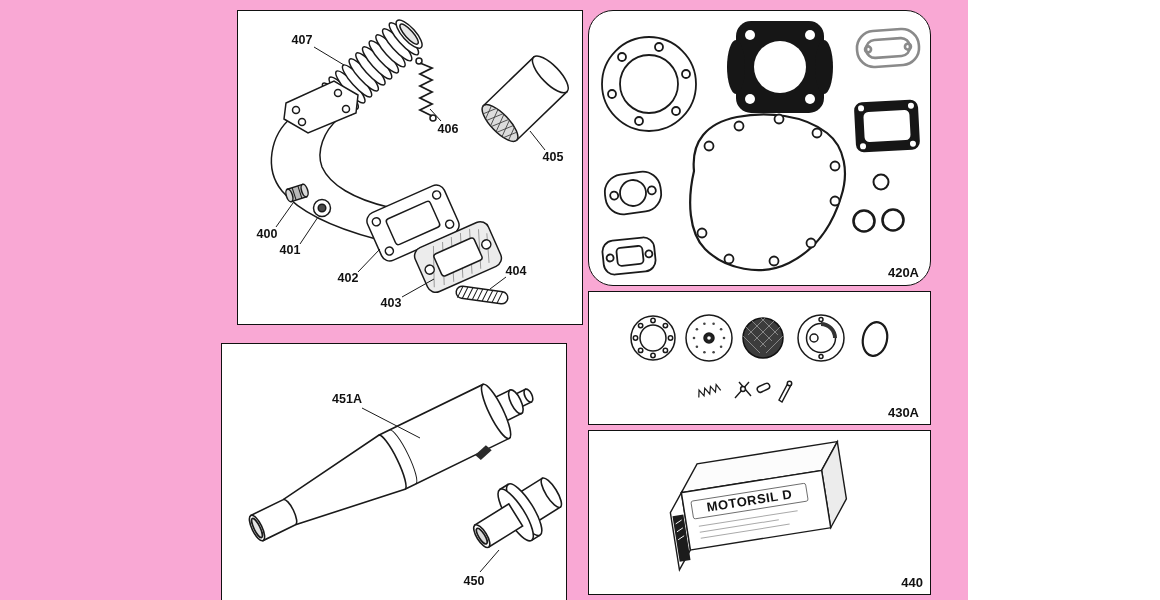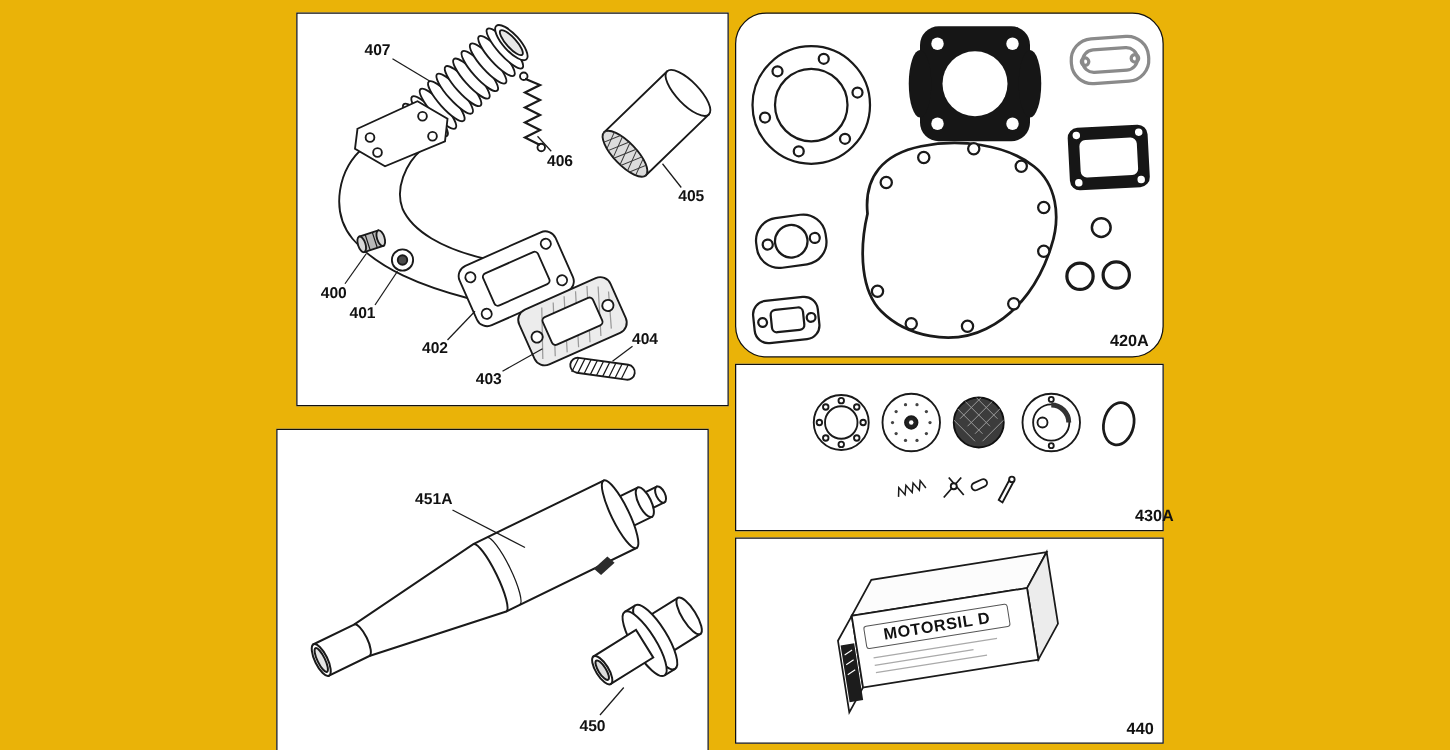--- a/index.html
+++ b/index.html
@@ -1,16 +1,16 @@
 <!DOCTYPE html>
 <html><head>
 <meta charset="utf-8">
 <style>
   html,body{margin:0;padding:0;background:#ffffff;}
-  #stage{position:relative;width:1160px;height:600px;background:#eab308;overflow:hidden;
+  #stage{position:relative;width:968px;height:600px;background:#f9a8d4;overflow:hidden;
          font-family:"Liberation Sans",sans-serif;}
   .panel{position:absolute;border:1px solid #111;box-sizing:border-box;background:#fff;}
   .panel svg{display:block;}
   svg text.part-label{font-family:"Liberation Sans",sans-serif;font-weight:700;
                       font-size:12.5px;fill:#111;}
   svg text.ref-label{font-family:"Liberation Sans",sans-serif;font-weight:700;
                      font-size:13px;fill:#111;}
   svg text.box-title{font-family:"Liberation Sans",sans-serif;font-weight:700;
                      font-size:13px;fill:#111;letter-spacing:0.5px;}
 </style>
@@ -243,21 +243,21 @@
 
         <circle cx="292" cy="171" r="7.5" fill="none" stroke-width="2"></circle>
         <circle cx="275" cy="210" r="10.5" fill="none" stroke-width="2.6"></circle>
         <circle cx="304" cy="209" r="10.5" fill="none" stroke-width="2.6"></circle>
       </g>
 
       <text class="ref-label" text-anchor="end" x="330" y="266">420A</text>
     </svg>
   </div>
 
-  <div class="panel" style="left:588px;top:291px;width:343px;height:134px;padding-left:20px;">
+  <div class="panel" style="left:588px;top:291px;width:343px;height:134px;">
     <svg width="341" height="132" viewBox="0 0 341 132">
       <defs>
         <clipPath id="clipMesh">
             <circle cx="174" cy="46" r="20"></circle>
           </clipPath>
       </defs>
       <g stroke="#1a1a1a" stroke-width="1.5" fill="#fff">
 
         <g>
           <circle cx="64" cy="46" r="22"></circle>

